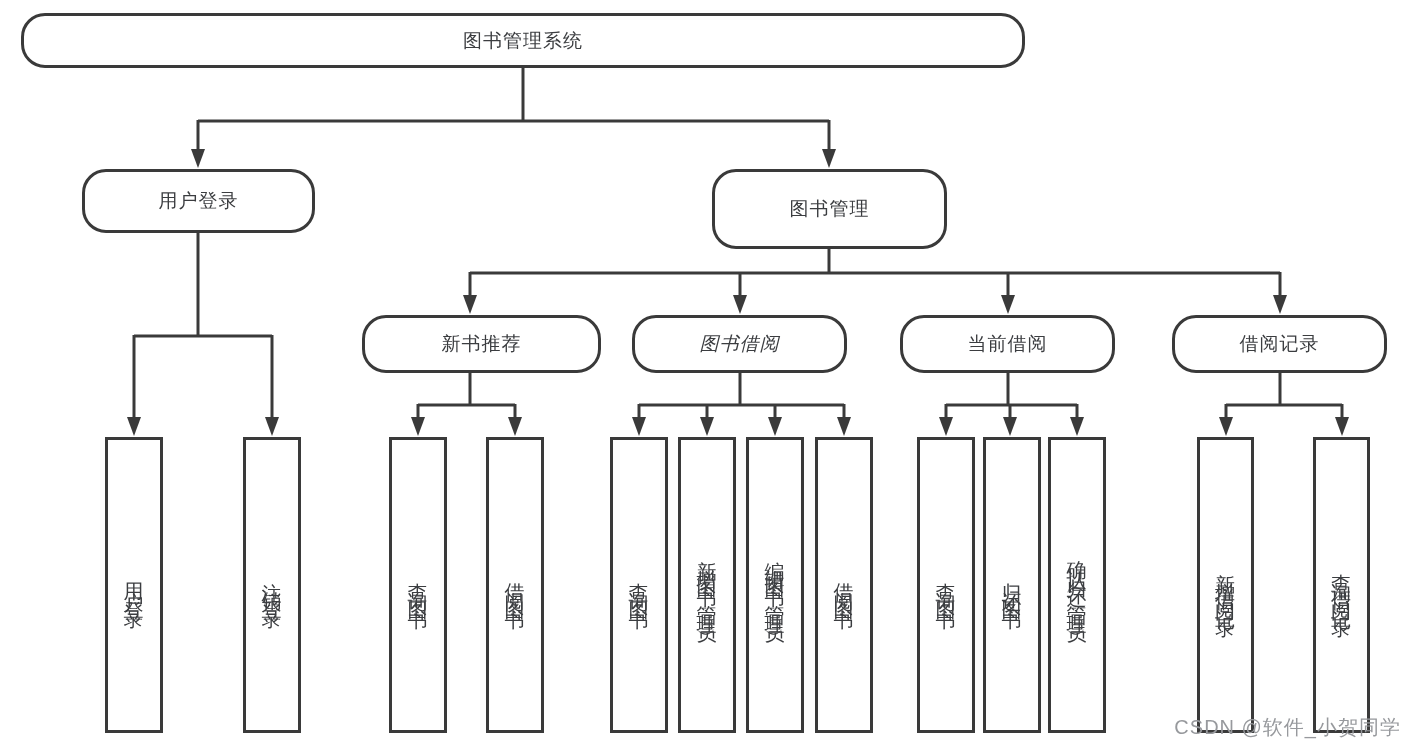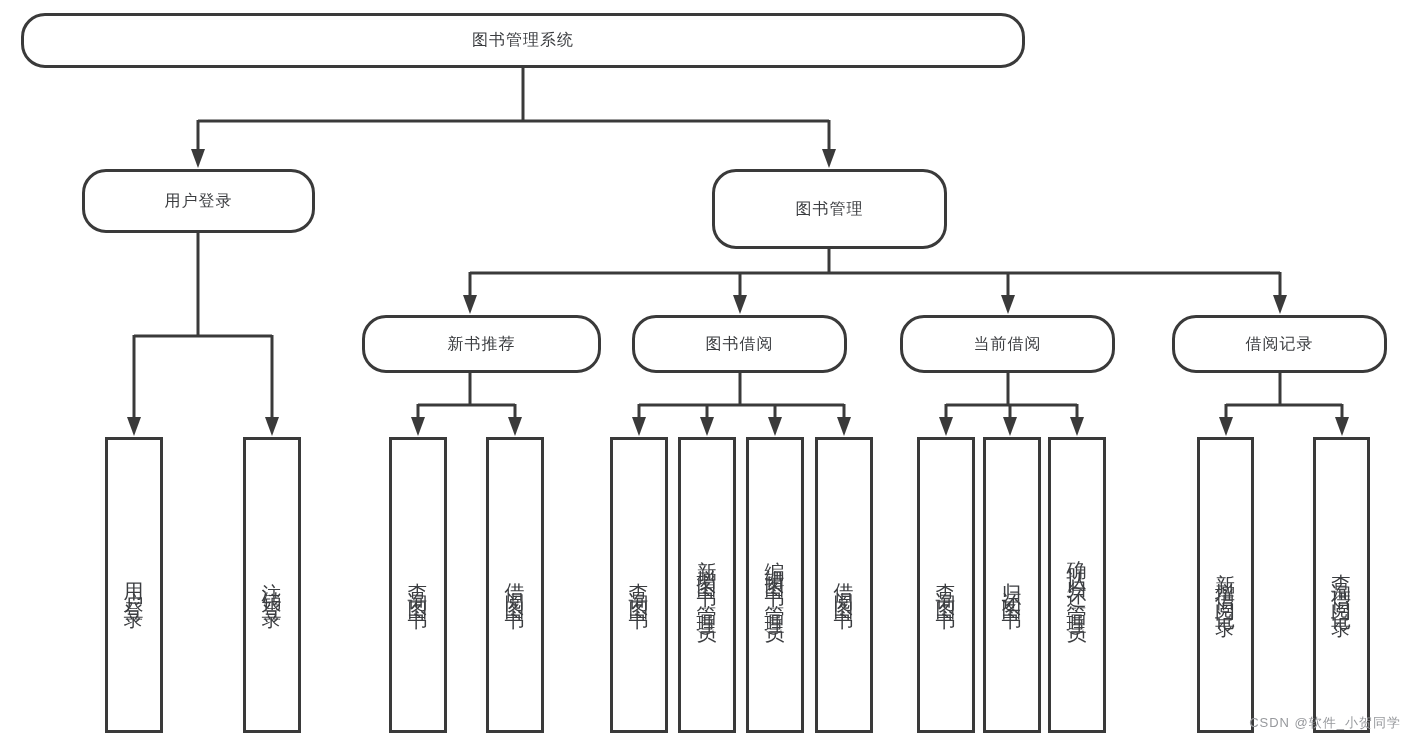--- a/index.html
+++ b/index.html
@@ -26,35 +26,35 @@
   .node{
     position:absolute;
     box-sizing:border-box;
     background:#fff;
     border:3px solid var(--line);
     display:flex;align-items:center;justify-content:center;
     color:var(--text);
     z-index:2;
   }
   .hbox{
-    font-size:16px;
+    font-size:19px;
     letter-spacing:1px;
     white-space:nowrap;
     border-radius:24px;
   }
   .vbox{
     writing-mode:vertical-rl;
     font-size:20px;
     letter-spacing:9px;
     line-height:1;
   }
   .watermark{
     position:absolute;
     right:4px;top:714px;
-    font-size:13px;
+    font-size:20px;
     letter-spacing:1px;
     color:var(--watermark);
     white-space:nowrap;
     z-index:5;
   }
 </style>
 </head>
 <body>
 
 <div class="canvas">
@@ -124,21 +124,21 @@
       <polygon points="1342,436 1335,417 1349,417"></polygon>
     </g>
   </svg>
 
   <div class="node hbox" style="left:21px;top:13px;width:1004px;height:55px;">图书管理系统</div>
 
   <div class="node hbox" style="left:82px;top:169px;width:233px;height:64px;">用户登录</div>
   <div class="node hbox" style="left:712px;top:169px;width:235px;height:80px;">图书管理</div>
 
   <div class="node hbox" style="left:362px;top:315px;width:239px;height:58px;">新书推荐</div>
-  <div class="node hbox" style="left:632px;top:315px;width:215px;height:58px;">图书借阅</div>
+  <div class="node hbox" style="left:632px;top:315px;width:215px;height:58px;font-style:italic;">图书借阅</div>
   <div class="node hbox" style="left:1172px;top:315px;width:215px;height:58px;">借阅记录</div>
   <div class="node hbox" style="left:900px;top:315px;width:215px;height:58px;">当前借阅</div>
 
   <div class="node vbox" style="left:105px;top:437px;width:58px;height:296px;">用户登录</div>
   <div class="node vbox" style="left:243px;top:437px;width:58px;height:296px;">注销登录</div>
 
   <div class="node vbox" style="left:389px;top:437px;width:58px;height:296px;">查询图书</div>
   <div class="node vbox" style="left:486px;top:437px;width:58px;height:296px;">借阅图书</div>
 
   <div class="node vbox" style="left:610px;top:437px;width:58px;height:296px;">查询图书</div>

